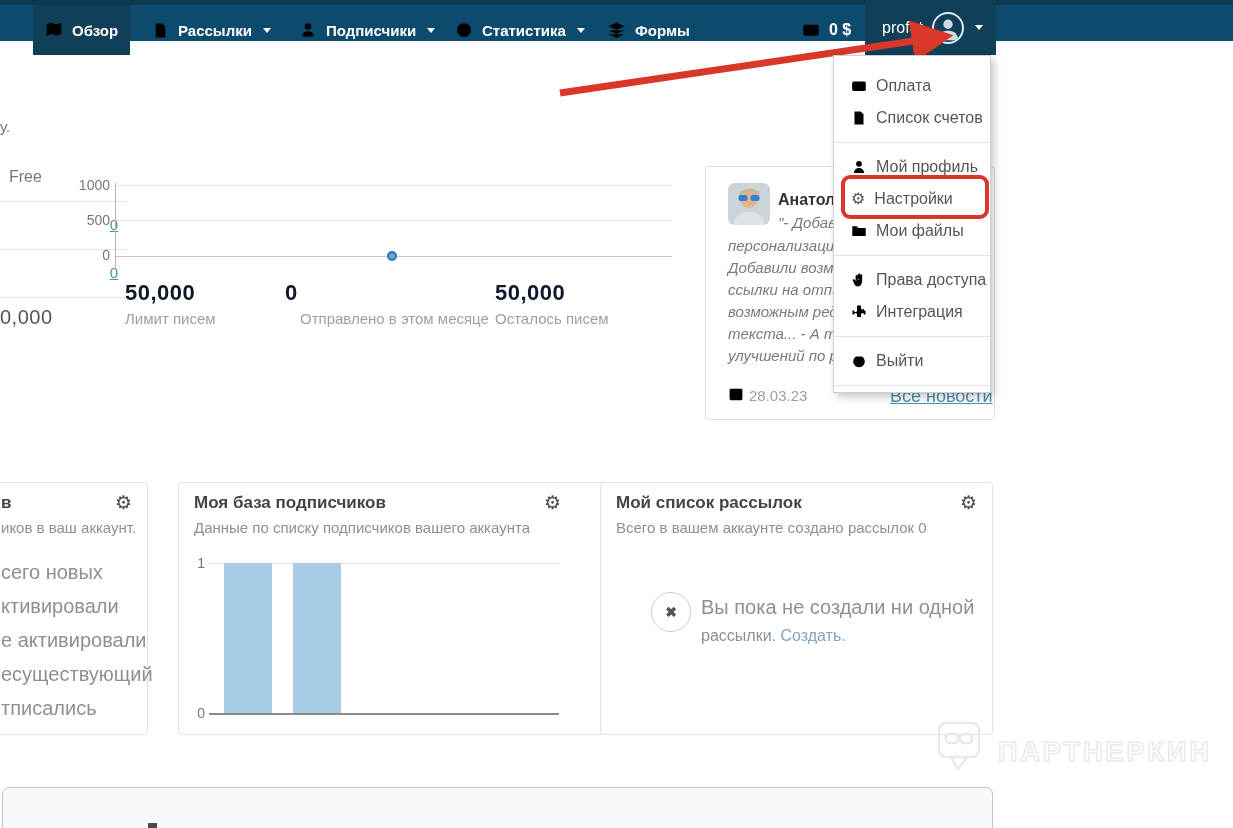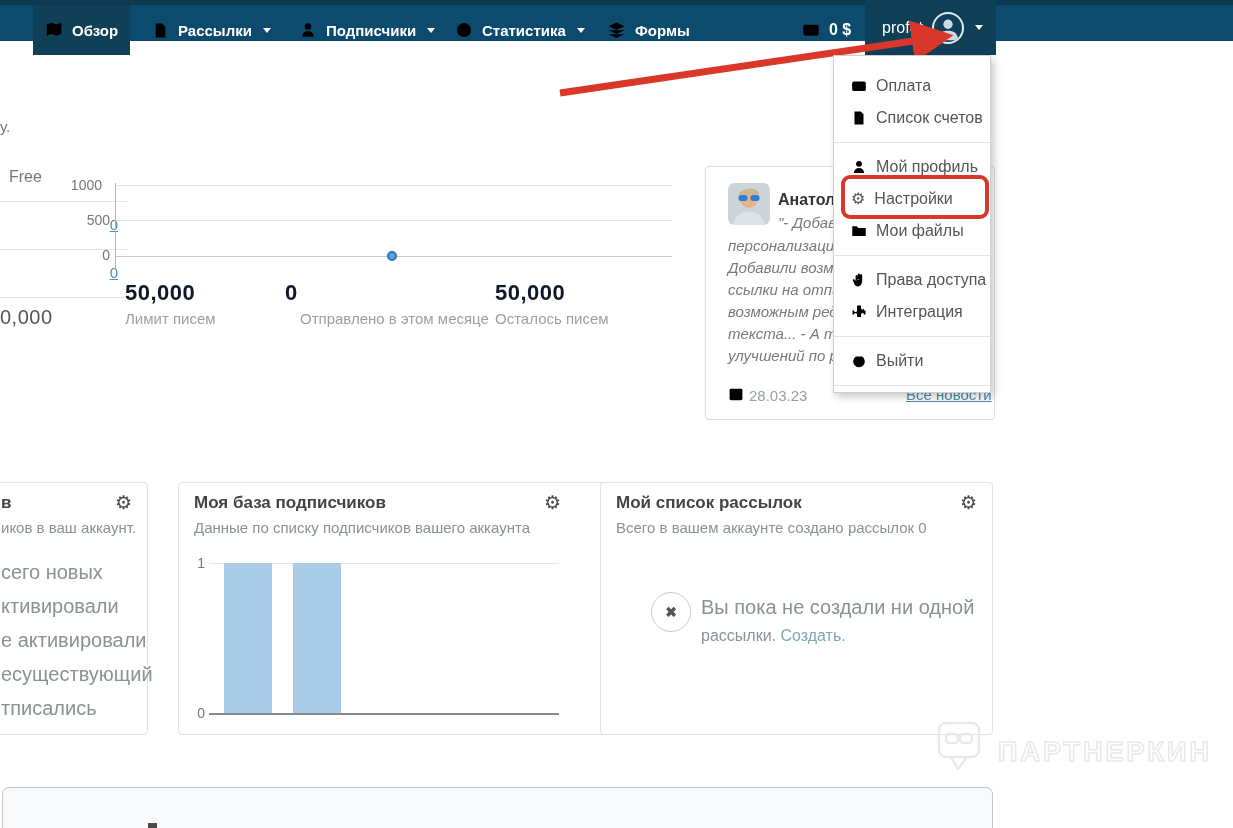--- a/index.html
+++ b/index.html
@@ -123,21 +123,21 @@
 
   <div class="abs frag" style="left:0;top:118px;">у.</div>
   <div class="abs frag" style="left:9px;top:168px;font-size:16px;">Free</div>
   <div class="abs sep" style="left:0;top:201px;width:127px;"></div>
   <div class="abs link" style="left:0;top:216px;width:118px;text-align:right;font-size:15px;">0</div>
   <div class="abs sep" style="left:0;top:249px;width:127px;"></div>
   <div class="abs link" style="left:0;top:264px;width:118px;text-align:right;font-size:15px;">0</div>
   <div class="abs sep" style="left:0;top:297px;width:127px;"></div>
   <div class="abs" style="left:0;top:306px;font-size:20px;color:#555;letter-spacing:.5px;">0,000</div>
 
-  <div class="abs ytick" style="left:52px;top:177px;">1000</div>
+  <div class="abs ytick" style="left:60px;top:177px;">1000</div>
   <div class="abs ytick" style="left:60px;top:212px;">500</div>
   <div class="abs ytick" style="left:60px;top:247px;">0</div>
   <div class="abs gridline" style="left:116px;top:185px;width:556px;"></div>
   <div class="abs gridline" style="left:116px;top:220px;width:556px;"></div>
   <div class="abs gridline zero" style="left:116px;top:256px;width:556px;"></div>
   <div class="abs vaxis" style="left:115px;top:183px;height:85px;"></div>
   <div class="abs" style="left:116px;top:185px;width:556px;height:71px;">
     <span class="point" style="left: 271px; bottom: -5px;"></span>
   </div>
 
@@ -164,21 +164,21 @@
     <div class="abs news-line" style="left:22px;top:70px;">персонализации п</div>
     <div class="abs news-line" style="left:22px;top:92px;">Добавили возмож</div>
     <div class="abs news-line" style="left:22px;top:114px;">ссылки на отписку</div>
     <div class="abs news-line" style="left:22px;top:136px;">возможным редак</div>
     <div class="abs news-line" style="left:22px;top:158px;">текста... - А также</div>
     <div class="abs news-line" style="left:22px;top:180px;">улучшений по раб</div>
     <svg class="i abs" style="left:22px;top:219px;color:#9aa0a5;" width="16" height="16">
         <use href="#i-calendar"></use>
       </svg>
     <div class="abs news-date" style="left:43px;top:220px;">28.03.23</div>
-    <a class="abs link" style="left:200px;top:219px;font-size:15px;">Все новости</a>
+    <a class="abs link" style="left:184px;top:219px;font-size:18px;">Все новости</a>
   </div>
 
   <div class="abs card" style="left:-212px;top:482px;width:360px;height:253px;">
     <div class="abs card-title" style="left:212px;top:10px;">в</div>
     <div class="abs gear" style="left:326px;top:10px;">⚙</div>
     <div class="abs card-sub" style="left:212px;top:36px;">иков в ваш аккаунт.</div>
     <div class="abs card-item" style="left:212px;top:78px;">сего новых</div>
     <div class="abs card-item" style="left:212px;top:112px;">ктивировали</div>
     <div class="abs card-item" style="left:212px;top:146px;">е активировали</div>
     <div class="abs card-item" style="left:212px;top:180px;">есуществующий</div>

